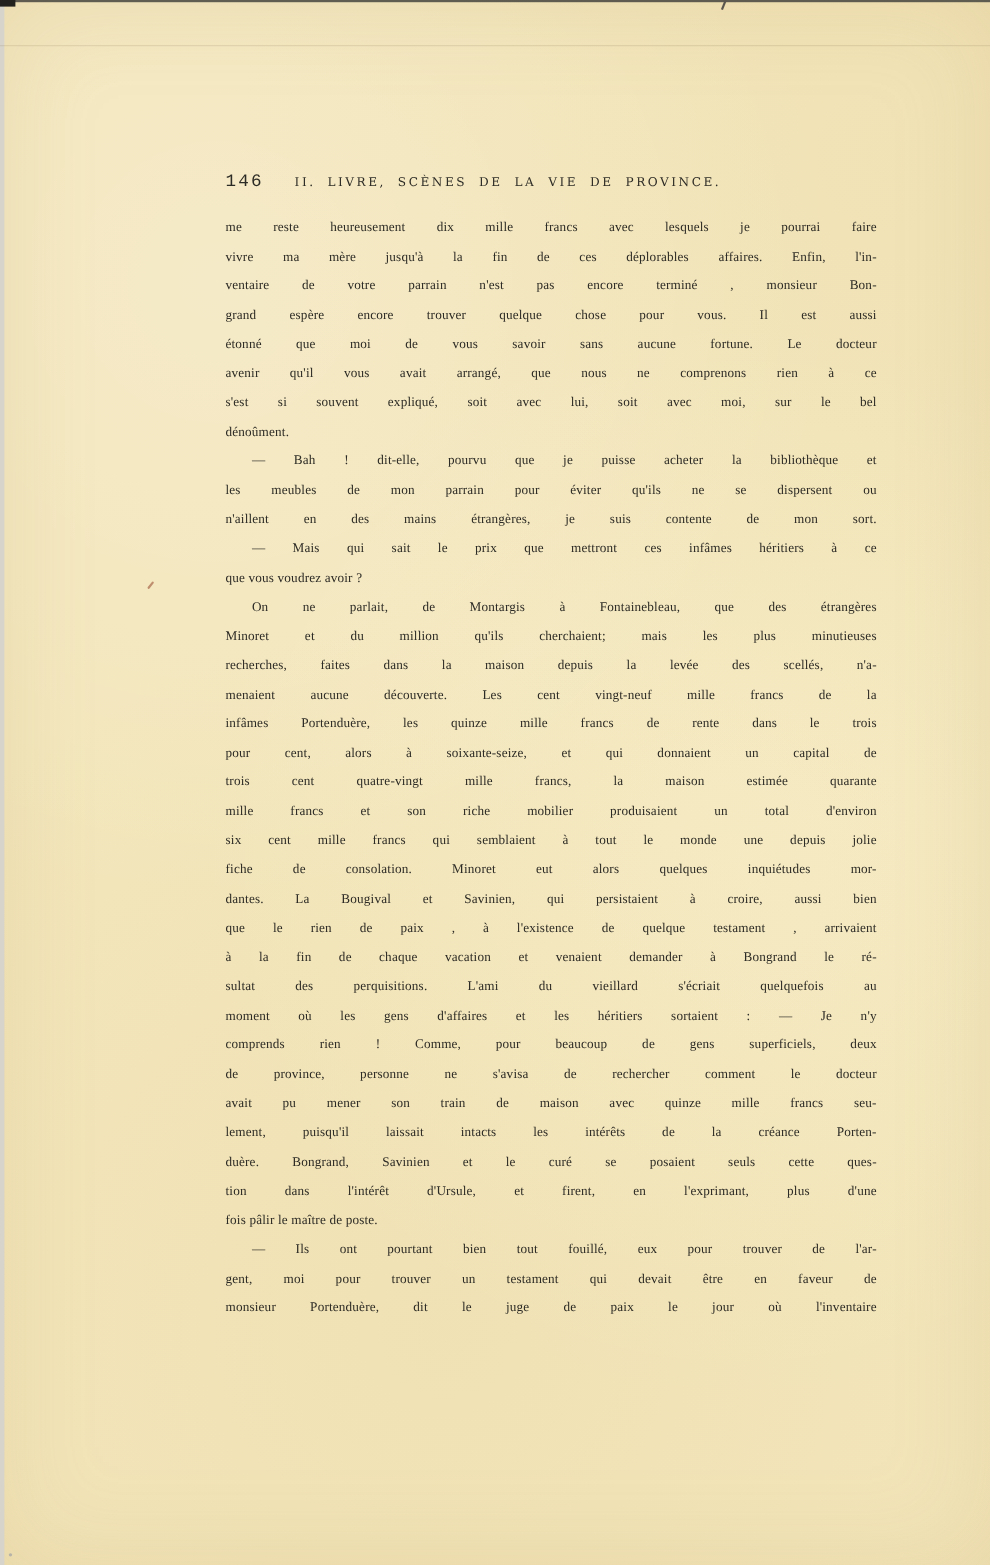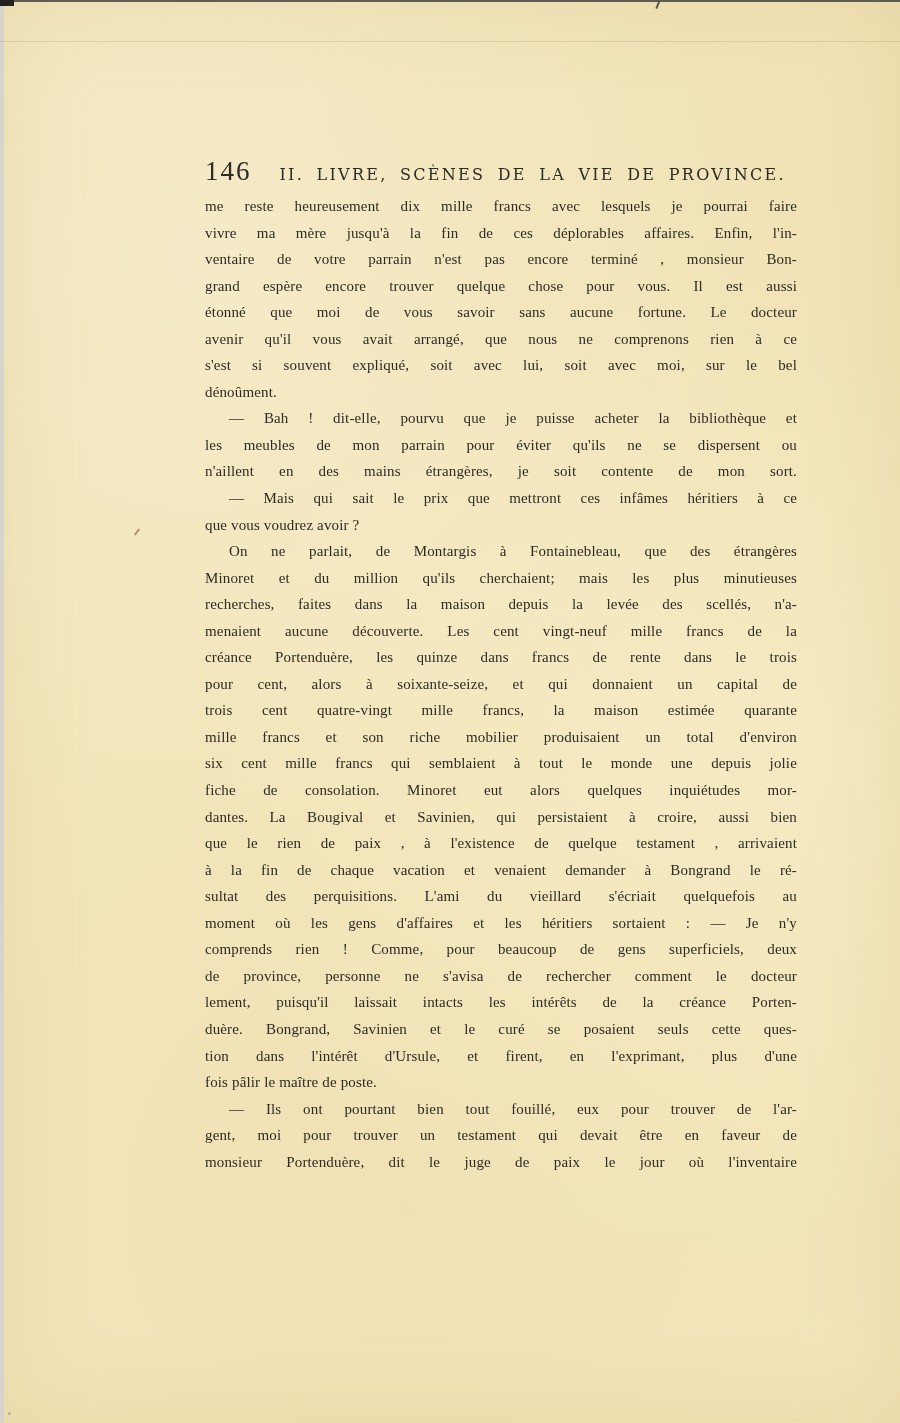--- a/index.html
+++ b/index.html
@@ -32,34 +32,34 @@
   .top-speck{position:absolute;left:657px;top:0;width:2px;height:9px;background:#5a564e;transform:rotate(22deg);}
   .crease{position:absolute;left:0;top:41px;width:100%;height:1px;background:rgba(120,100,60,.16);}
   .margin-speck{position:absolute;left:136px;top:528px;width:2px;height:8px;background:#a8684b;opacity:.7;transform:rotate(38deg);border-radius:1px;}
   .bottom-dot{position:absolute;left:8px;top:1412px;width:3px;height:3px;background:#b7b3a8;border-radius:50%;}
 
   .header{
     position:absolute;left:205px;top:156px;width:592px;
     display:flex;align-items:baseline;color:var(--ink);
   }
   .page-number{
-    font-family:Liberation Serif, serif;
-    font-size:27px;letter-spacing:2px;
+    font-family:Liberation Mono, monospace;
+    font-size:16px;letter-spacing:2px;
   }
   .running-title{
     margin-left:28px;
     font-family:"DejaVu Serif", serif;
-    font-size:16px;letter-spacing:2.3px;word-spacing:5px;
+    font-size:11px;letter-spacing:2.3px;word-spacing:5px;
     white-space:nowrap;
   }
 
   .text-block{
     position:absolute;left:205px;top:193px;width:592px;
     color:var(--ink);
-    font-size:15px;letter-spacing:0.15px;
+    font-size:12px;letter-spacing:0.15px;
   }
   .para{margin:0;}
   .line{
     height:var(--lh);line-height:var(--lh);
     text-align:justify;text-align-last:justify;
     overflow:visible;
   }
   .line.endline{text-align-last:left;}
   .line.indent{padding-left:24px;}
 </style>
@@ -87,44 +87,45 @@
       <div class="line">ventaire de votre parrain n'est pas encore terminé , monsieur Bon-</div>
       <div class="line">grand espère encore trouver quelque chose pour vous. Il est aussi</div>
       <div class="line">étonné que moi de vous savoir sans aucune fortune. Le docteur</div>
       <div class="line">avenir qu'il vous avait arrangé, que nous ne comprenons rien à ce</div>
       <div class="line">s'est si souvent expliqué, soit avec lui, soit avec moi, sur le bel</div>
       <div class="line endline">dénoûment.</div>
     </div>
     <div class="para">
       <div class="line indent">— Bah ! dit-elle, pourvu que je puisse acheter la bibliothèque et</div>
       <div class="line">les meubles de mon parrain pour éviter qu'ils ne se dispersent ou</div>
-      <div class="line">n'aillent en des mains étrangères, je soit contente de mon sort.</div>
+      <div class="line">n'aillent en des mains étrangères, je suis contente de mon sort.</div>
     </div>
     <div class="para">
       <div class="line indent">— Mais qui sait le prix que mettront ces infâmes héritiers à ce</div>
       <div class="line endline">que vous voudrez avoir ?</div>
     </div>
     <div class="para">
       <div class="line indent">On ne parlait, de Montargis à Fontainebleau, que des étrangères</div>
       <div class="line">Minoret et du million qu'ils cherchaient; mais les plus minutieuses</div>
       <div class="line">recherches, faites dans la maison depuis la levée des scellés, n'a-</div>
       <div class="line">menaient aucune découverte. Les cent vingt-neuf mille francs de la</div>
-      <div class="line">créance Portenduère, les quinze dans francs de rente dans le trois</div>
+      <div class="line">infâmes Portenduère, les quinze mille francs de rente dans le trois</div>
       <div class="line">pour cent, alors à soixante-seize, et qui donnaient un capital de</div>
       <div class="line">trois cent quatre-vingt mille francs, la maison estimée quarante</div>
       <div class="line">mille francs et son riche mobilier produisaient un total d'environ</div>
       <div class="line">six cent mille francs qui semblaient à tout le monde une depuis jolie</div>
       <div class="line">fiche de consolation. Minoret eut alors quelques inquiétudes mor-</div>
       <div class="line">dantes. La Bougival et Savinien, qui persistaient à croire, aussi bien</div>
       <div class="line">que le rien de paix , à l'existence de quelque testament , arrivaient</div>
       <div class="line">à la fin de chaque vacation et venaient demander à Bongrand le ré-</div>
       <div class="line">sultat des perquisitions. L'ami du vieillard s'écriait quelquefois au</div>
       <div class="line">moment où les gens d'affaires et les héritiers sortaient : — Je n'y</div>
       <div class="line">comprends rien ! Comme, pour beaucoup de gens superficiels, deux</div>
       <div class="line">de province, personne ne s'avisa de rechercher comment le docteur</div>
+      <div class="line">avait pu mener son train de maison avec quinze mille francs seu-</div>
       <div class="line">lement, puisqu'il laissait intacts les intérêts de la créance Porten-</div>
       <div class="line">duère. Bongrand, Savinien et le curé se posaient seuls cette ques-</div>
       <div class="line">tion dans l'intérêt d'Ursule, et firent, en l'exprimant, plus d'une</div>
       <div class="line endline">fois pâlir le maître de poste.</div>
     </div>
     <div class="para">
       <div class="line indent">— Ils ont pourtant bien tout fouillé, eux pour trouver de l'ar-</div>
       <div class="line">gent, moi pour trouver un testament qui devait être en faveur de</div>
       <div class="line">monsieur Portenduère, dit le juge de paix le jour où l'inventaire</div>
     </div>

